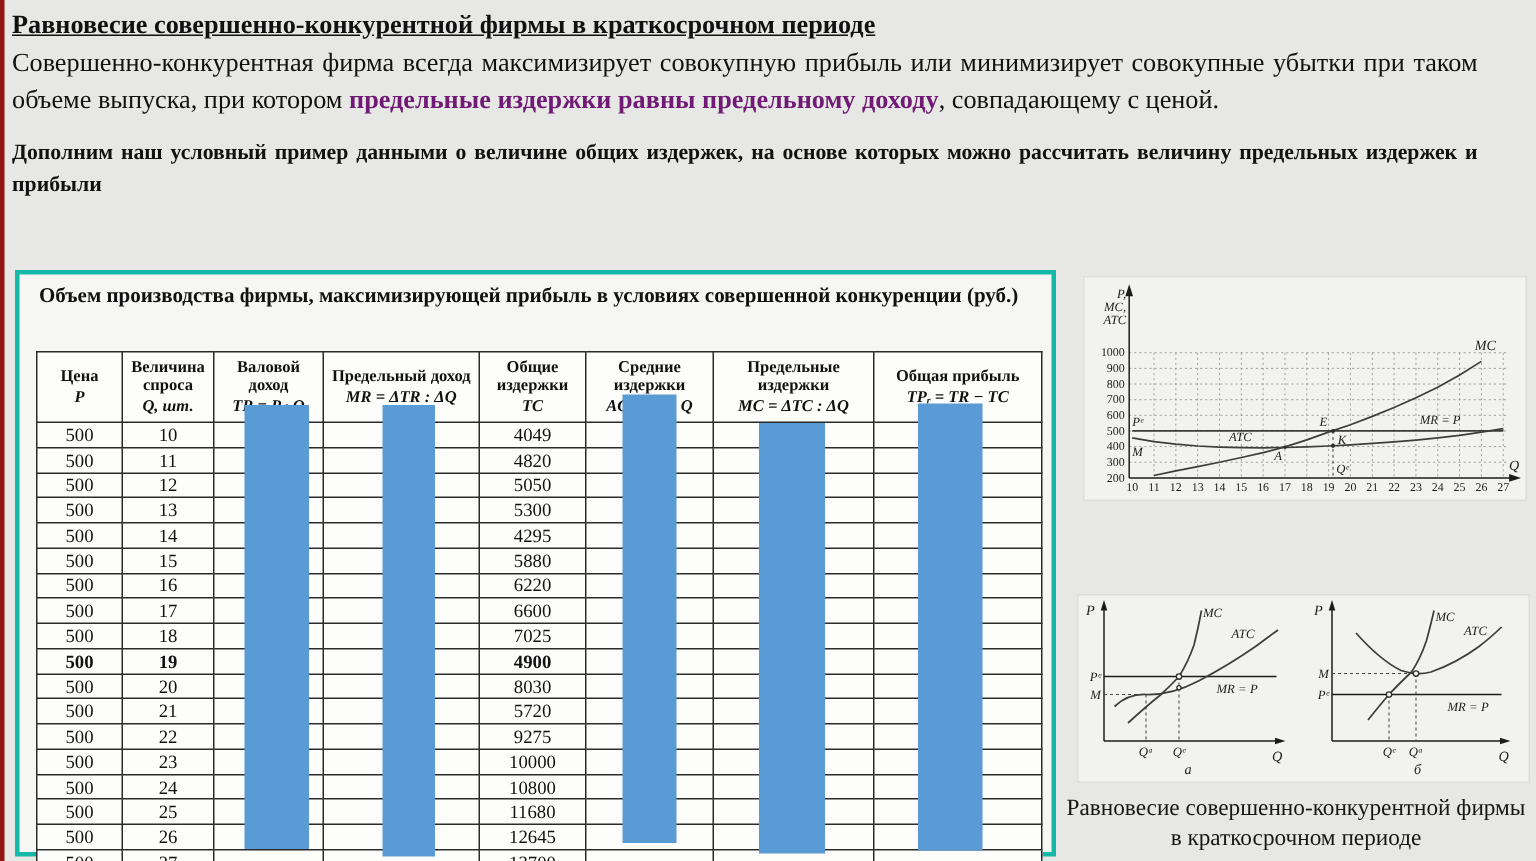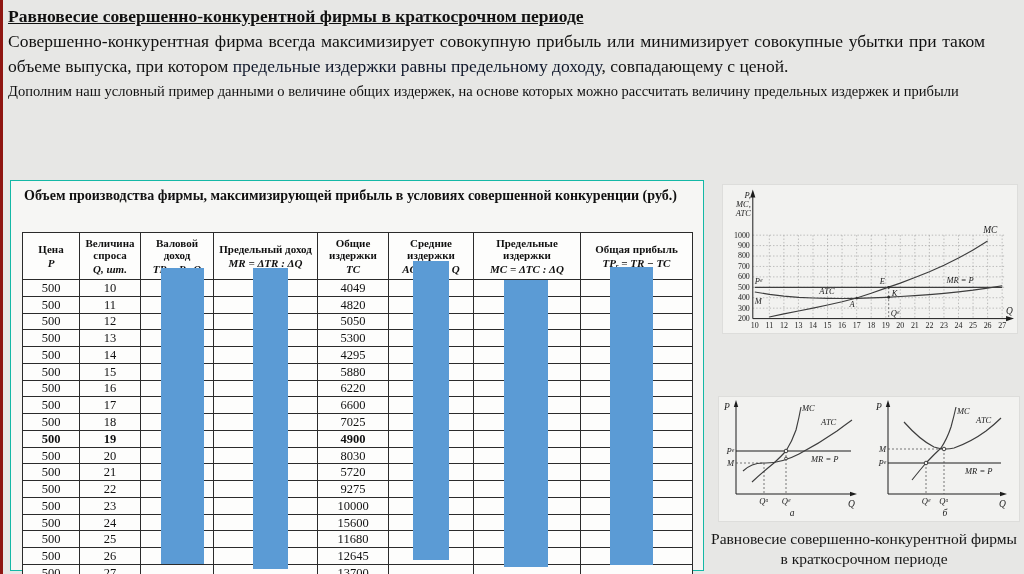--- a/index.html
+++ b/index.html
@@ -2,25 +2,25 @@
 <html><head>
 <meta charset="utf-8">
 <style>
   html,body{margin:0;padding:0;background:#cfcfcf;}
   .slide{position:relative;width:1024px;height:574px;background:#e7e7e5;overflow:hidden;
          font-family:"Liberation Serif","DejaVu Serif",serif;color:#111;padding-left:17px;}
   .accent{position:absolute;left:0;top:0;width:3px;height:574px;background:#8f1612;}
   .intro{position:absolute;left:8px;top:4px;width:977px;}
   .title{font-size:17.5px;font-weight:bold;text-decoration:underline;margin:0;line-height:25px;}
   .para{font-size:17.5px;line-height:25px;text-align:justify;margin:0;}
-  .para-small{font-size:14.5px;line-height:21px;text-align:justify;margin:2px 0 0 0;}
-  .red{color:#0f172a;}
+  .para-small{font-size:14.5px;line-height:21px;text-align:justify;margin:13px 0 0 0;font-weight:bold;}
+  .red{color:#701a75;font-weight:bold;}
 
   .panel{position:absolute;left:10px;top:180px;width:694px;height:391px;
-         background:#f6f6f4;border:1px solid #14b8a6;box-sizing:border-box;}
+         background:#f6f6f4;border:3px solid #14b8a6;box-sizing:border-box;}
   .tbl-title{position:absolute;left:13px;top:7px;width:676px;font-size:14px;font-weight:bold;line-height:16px;}
   table.cost{position:absolute;left:11px;top:51px;border-collapse:collapse;table-layout:fixed;background:#fdfdfc;}
   .cost th,.cost td{border:1px solid #2b2b2b;text-align:center;padding:0;overflow:hidden;}
   .cost th{font-weight:bold;font-size:11px;line-height:12.5px;height:44px;padding:1px 1px;}
   .hform{font-style:italic;margin-top:1px;font-size:11px;}
   .cost td{height:15.78px;font-size:12.5px;line-height:14px;}
   .bold-row td{font-weight:bold;}
   .mask{position:absolute;background:#5b9bd5;}
 
   .figbox{position:absolute;background:#f2f2f0;border:1px solid #dddddb;box-sizing:border-box;}
@@ -239,21 +239,21 @@
             <td>10000</td>
             <td></td>
             <td></td>
             <td></td>
           </tr>
           <tr>
             <td>500</td>
             <td>24</td>
             <td></td>
             <td></td>
-            <td>15600</td>
+            <td>10800</td>
             <td></td>
             <td></td>
             <td></td>
           </tr>
           <tr>
             <td>500</td>
             <td>25</td>
             <td></td>
             <td></td>
             <td>11680</td>

